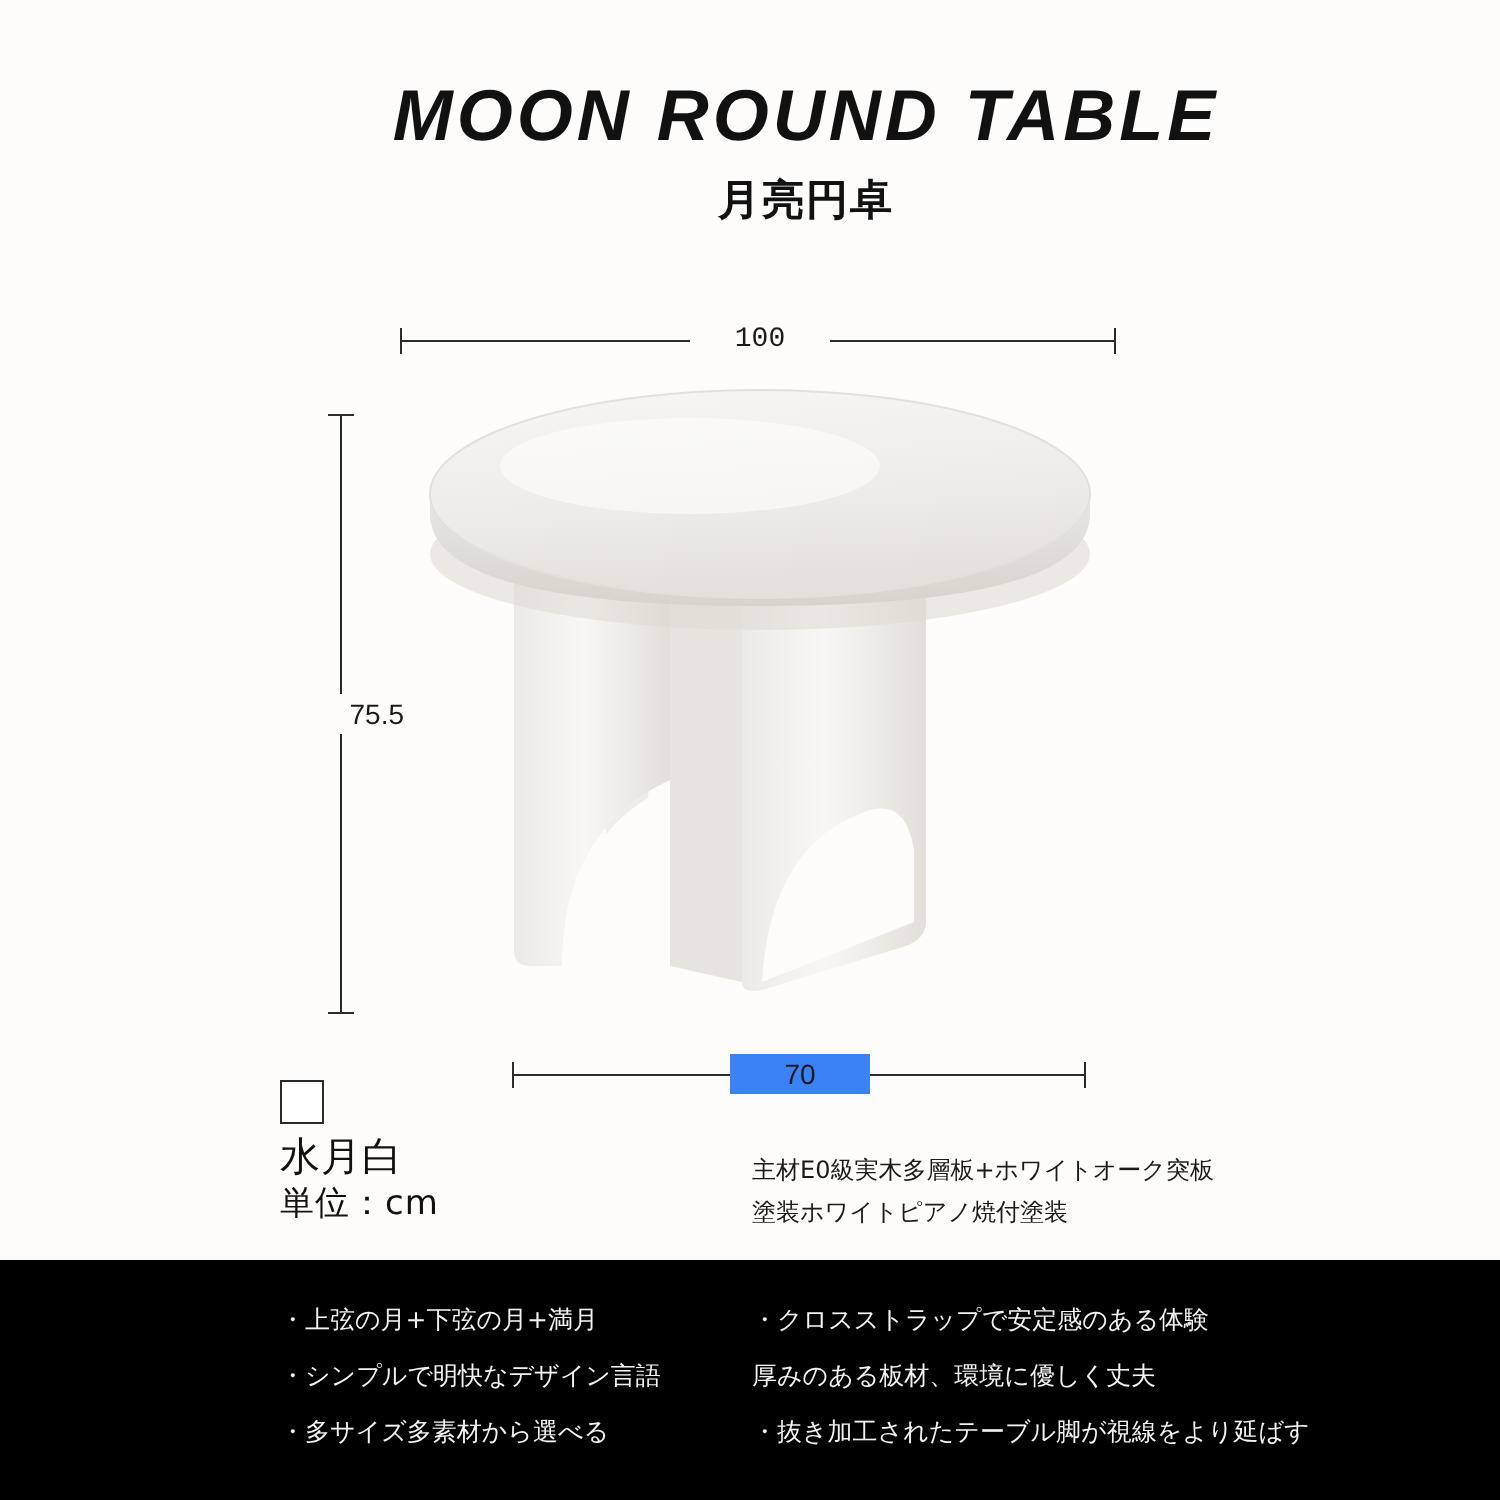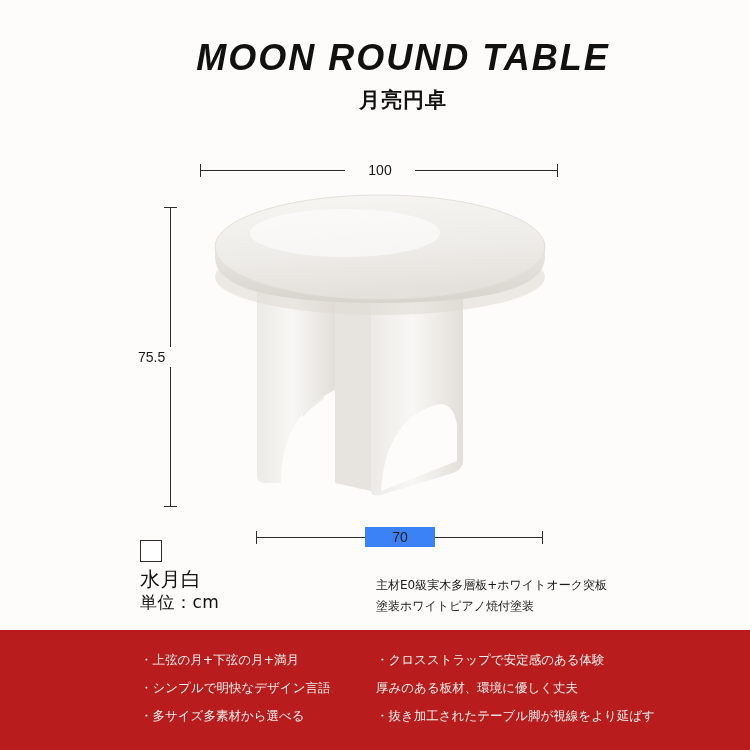--- a/index.html
+++ b/index.html
@@ -75,20 +75,21 @@
   .dim-top .value {
     position: absolute;
     top: 0;
     left: 145px;
     width: 70px;
     text-align: center;
     background: #fdfcfa;
     font-size: 14px;
     color: #1a1a1a;
     line-height: 20px;
+    font-family: Liberation Mono, monospace;
   }
 
   .dim-bottom {
     position: absolute;
     top: 527px;
     left: 256px;
     width: 287px;
     height: 20px;
   }
   .dim-bottom .line {
@@ -142,21 +143,21 @@
     height: 1px;
     background: #2c2c2c;
   }
   .dim-left .cap-t { top: 0; }
   .dim-left .cap-b { bottom: 0; }
   .dim-left .value {
     position: absolute;
     top: 140px;
     left: -22px;
     width: 64px;
-    text-align: left;
+    text-align: right;
     background: #fdfcfa;
     font-size: 14px;
     color: #1a1a1a;
     line-height: 20px;
   }
 
   
   .product {
     position: absolute;
     top: 185px;
@@ -210,21 +211,21 @@
     line-height: 21px;
   }
 
   
   .footer {
     position: absolute;
     left: 0;
     bottom: 0;
     width: 750px;
     height: 120px;
-    background: #b91c1c;
+    background: #000000;
     color: #ffffff;
   }
   .footer-col {
     position: absolute;
     top: 16px;
   }
   .footer-col.left { left: 140px; width: 230px; }
   .footer-col.right { left: 376px; width: 330px; }
   .footer-item {
     font-family: "DejaVu Sans", sans-serif;

